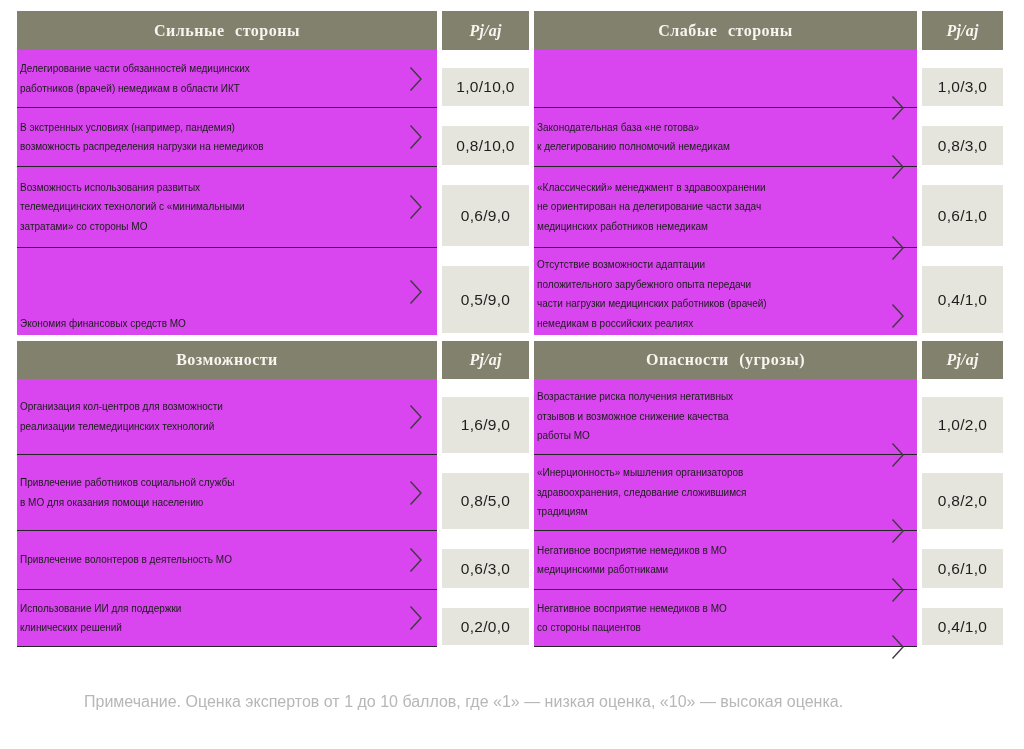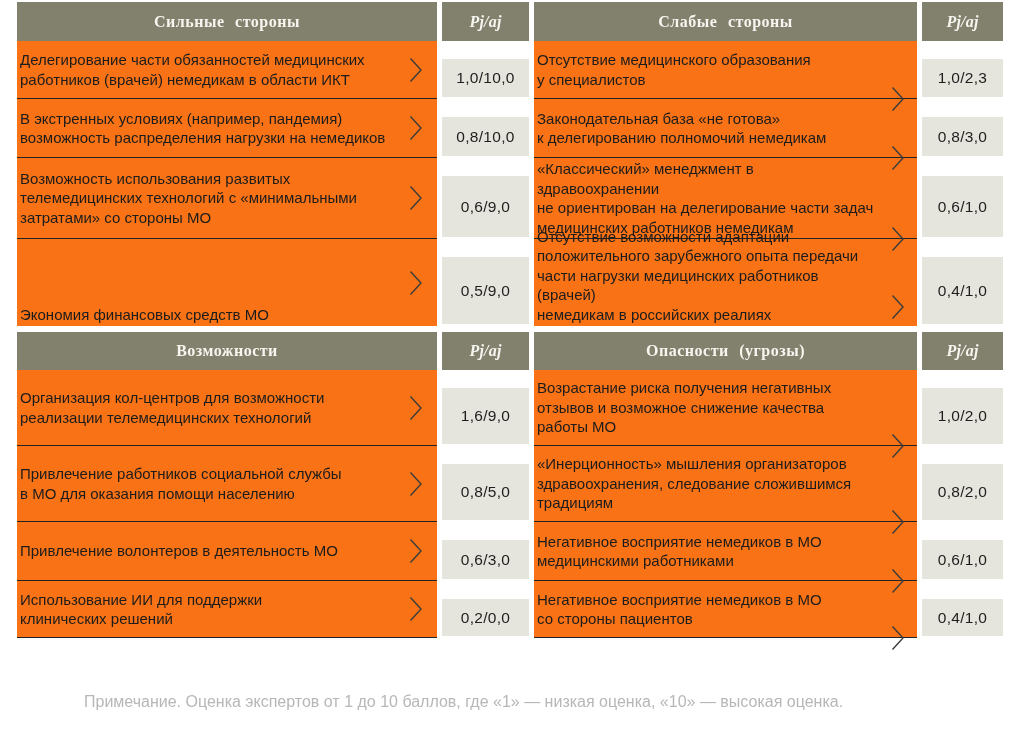--- a/index.html
+++ b/index.html
@@ -1,21 +1,21 @@
 <!DOCTYPE html>
 <html><head>
 <meta charset="utf-8">
 <style>
   * { margin: 0; padding: 0; box-sizing: border-box; }
   html, body { width: 1024px; height: 749px; background: #ffffff; overflow: hidden; }
   body { font-family: "Liberation Sans", sans-serif; color: #1c1c1c; position: relative; }
 
   .swot {
     position: absolute;
-    left: 17px; top: 2px;
+    left: 17px; top: 11px;
     display: grid;
     grid-template-columns: 420px 87px 383px 81px;
     grid-template-rows: 39px 58px 59px 81px 87px 6px 38px 76px 76px 59px 57px;
     column-gap: 5px;
     background: #ffffff;
   }
 
   
   .hdr {
     background: #82816d;
@@ -29,25 +29,25 @@
     text-align: center;
   }
   .hdr-score {
     font-style: italic;
     word-spacing: 0;
     letter-spacing: 0.2px;
   }
 
   
   .cell {
-    background: #f97316;
+    background: #d946ef;
     position: relative;
     display: flex; align-items: center;
     padding: 2px 38px 2px 3px;
-    font-size: 15px;
+    font-size: 10px;
     line-height: 19.5px;
     border-bottom: 1.5px solid #242424;
   }
   .cell.noline { border-bottom: none; align-items: flex-end; }
   .cell-text { white-space: pre-line; }
 
   
   .chev { position: absolute; line-height: 0; }
   .chev svg { display: block; }
   .chev-mid { right: 14px; top: 50%; transform: translateY(-50%); }
@@ -93,30 +93,28 @@
     <span class="chev chev-mid">
         <svg width="14" height="26" viewBox="0 0 14 26">
           <polyline points="1.5,1.5 12,13 1.5,24.5" fill="none" stroke="#3c3c3c" stroke-width="1.4"></polyline>
         </svg>
       </span>
   </div>
   <div class="val">
       <div class="val-fill">1,0/10,0</div>
     </div>
   <div class="cell">
-    <span class="cell-text">Отсутствие медицинского образования
-у специалистов</span>
-    <span class="chev chev-bot">
-        <svg width="14" height="26" viewBox="0 0 14 26">
-          <polyline points="1.5,1.5 12,13 1.5,24.5" fill="none" stroke="#3c3c3c" stroke-width="1.4"></polyline>
-        </svg>
-      </span>
-  </div>
-  <div class="val">
-      <div class="val-fill">1,0/2,3</div>
+    <span class="chev chev-bot">
+        <svg width="14" height="26" viewBox="0 0 14 26">
+          <polyline points="1.5,1.5 12,13 1.5,24.5" fill="none" stroke="#3c3c3c" stroke-width="1.4"></polyline>
+        </svg>
+      </span>
+  </div>
+  <div class="val">
+      <div class="val-fill">1,0/3,0</div>
     </div>
 
   <div class="cell">
     <span class="cell-text">В экстренных условиях (например, пандемия)
 возможность распределения нагрузки на немедиков</span>
     <span class="chev chev-mid">
         <svg width="14" height="26" viewBox="0 0 14 26">
           <polyline points="1.5,1.5 12,13 1.5,24.5" fill="none" stroke="#3c3c3c" stroke-width="1.4"></polyline>
         </svg>
       </span>

